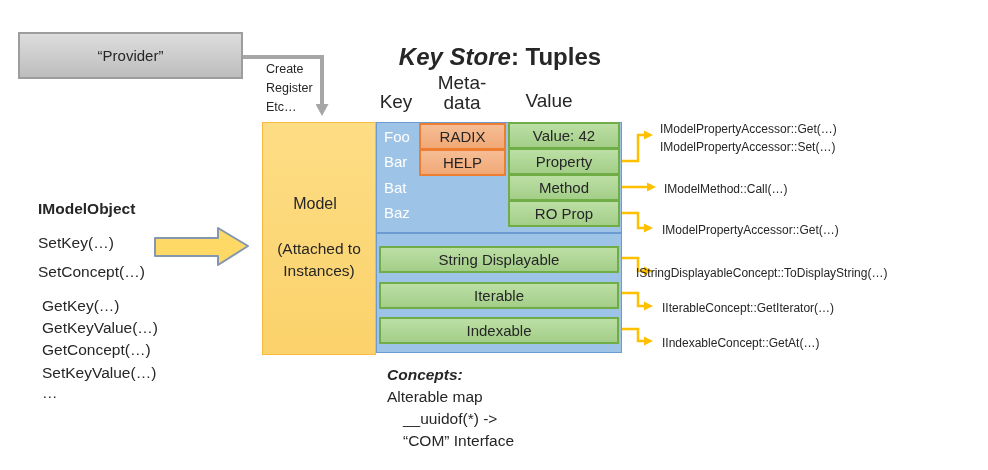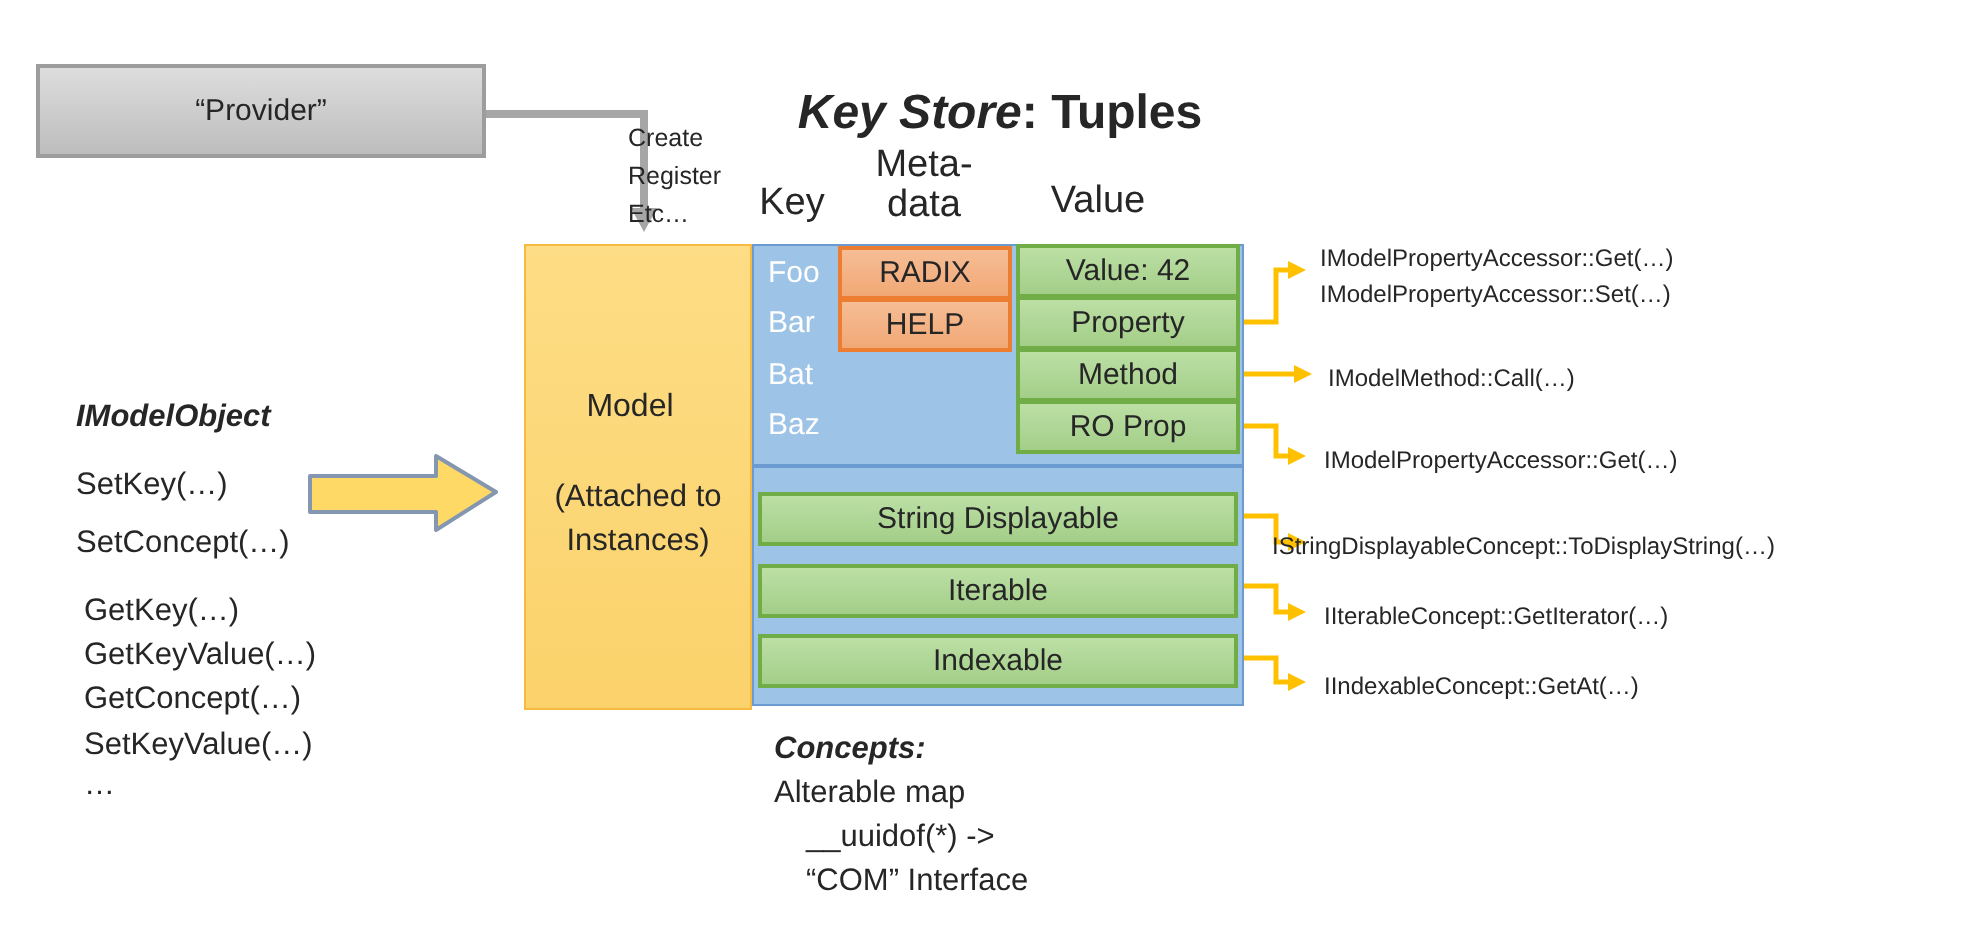--- a/index.html
+++ b/index.html
@@ -3,41 +3,41 @@
 <meta charset="utf-8">
 <style>
   html,body{margin:0;padding:0;background:#fff;}
   .canvas{position:relative;width:988px;height:470px;background:#ffffff;
     font-family:"Liberation Sans",sans-serif;color:#262626;overflow:hidden;}
   .abs{position:absolute;}
   .center{display:flex;align-items:center;justify-content:center;text-align:center;}
   .provider-box{left:18px;top:32px;width:221px;height:43px;
     background:linear-gradient(180deg,#DDDDDD,#BDBDBD);border:2px solid #9D9D9D;
     font-size:15px;}
-  .create-label{left:266px;top:60px;font-size:12.5px;line-height:19px;margin-left:48px;}
+  .create-label{left:266px;top:60px;font-size:12.5px;line-height:19px;}
   .title{left:330px;top:43px;width:340px;text-align:center;font-size:24px;font-weight:700;letter-spacing:0;}
   .title .ital{font-style:italic;}
   .colhdr{font-size:19px;text-align:center;line-height:20px;}
   .model-box{left:262px;top:122px;width:114px;height:233px;
     background:linear-gradient(180deg,#FDDD85,#FBD26B);border:1.5px solid #F7B93E;
     box-sizing:border-box;}
   .model-title{left:262px;top:195px;width:106px;text-align:center;font-size:16px;}
   .model-sub{left:264px;top:238px;width:110px;text-align:center;font-size:15.5px;line-height:22px;}
   .blue-box{background:#9DC3E6;border:1px solid #6C9BD2;box-sizing:border-box;}
   .blue-upper{left:376px;top:122px;width:246px;height:111px;}
   .blue-lower{left:376px;top:233px;width:246px;height:120px;}
   .keyrow{left:384px;width:60px;height:25px;color:#ffffff;font-size:15px;line-height:25px;}
   .meta-box{left:419px;width:87px;height:27px;
     background:linear-gradient(180deg,#F6BD95,#F1A876);border:2px solid #ED7D31;
     box-sizing:border-box;font-size:15px;}
   .green-box{background:linear-gradient(180deg,#BCDFA5,#A3CE88);border:2px solid #70AD47;
     box-sizing:border-box;font-size:15px;}
   .val-box{left:508px;width:112px;height:27px;}
   .bar-box{left:379px;width:240px;height:27px;}
-  .imodel-heading{left:38px;top:200px;font-size:15.5px;font-weight:700;font-style:italic;}
+  .imodel-heading{left:38px;top:200px;font-size:15.5px;font-weight:700;}
   .method{font-size:15.5px;}
   .annot{font-size:12px;line-height:18px;white-space:nowrap;}
   .concepts{left:387px;top:364px;font-size:15.5px;line-height:22px;}
   .concepts .hdr{font-weight:700;font-style:italic;}
   .concepts .ind{padding-left:16px;}
   svg{position:absolute;left:0;top:0;}
 </style>
 </head>
 <body>
 

